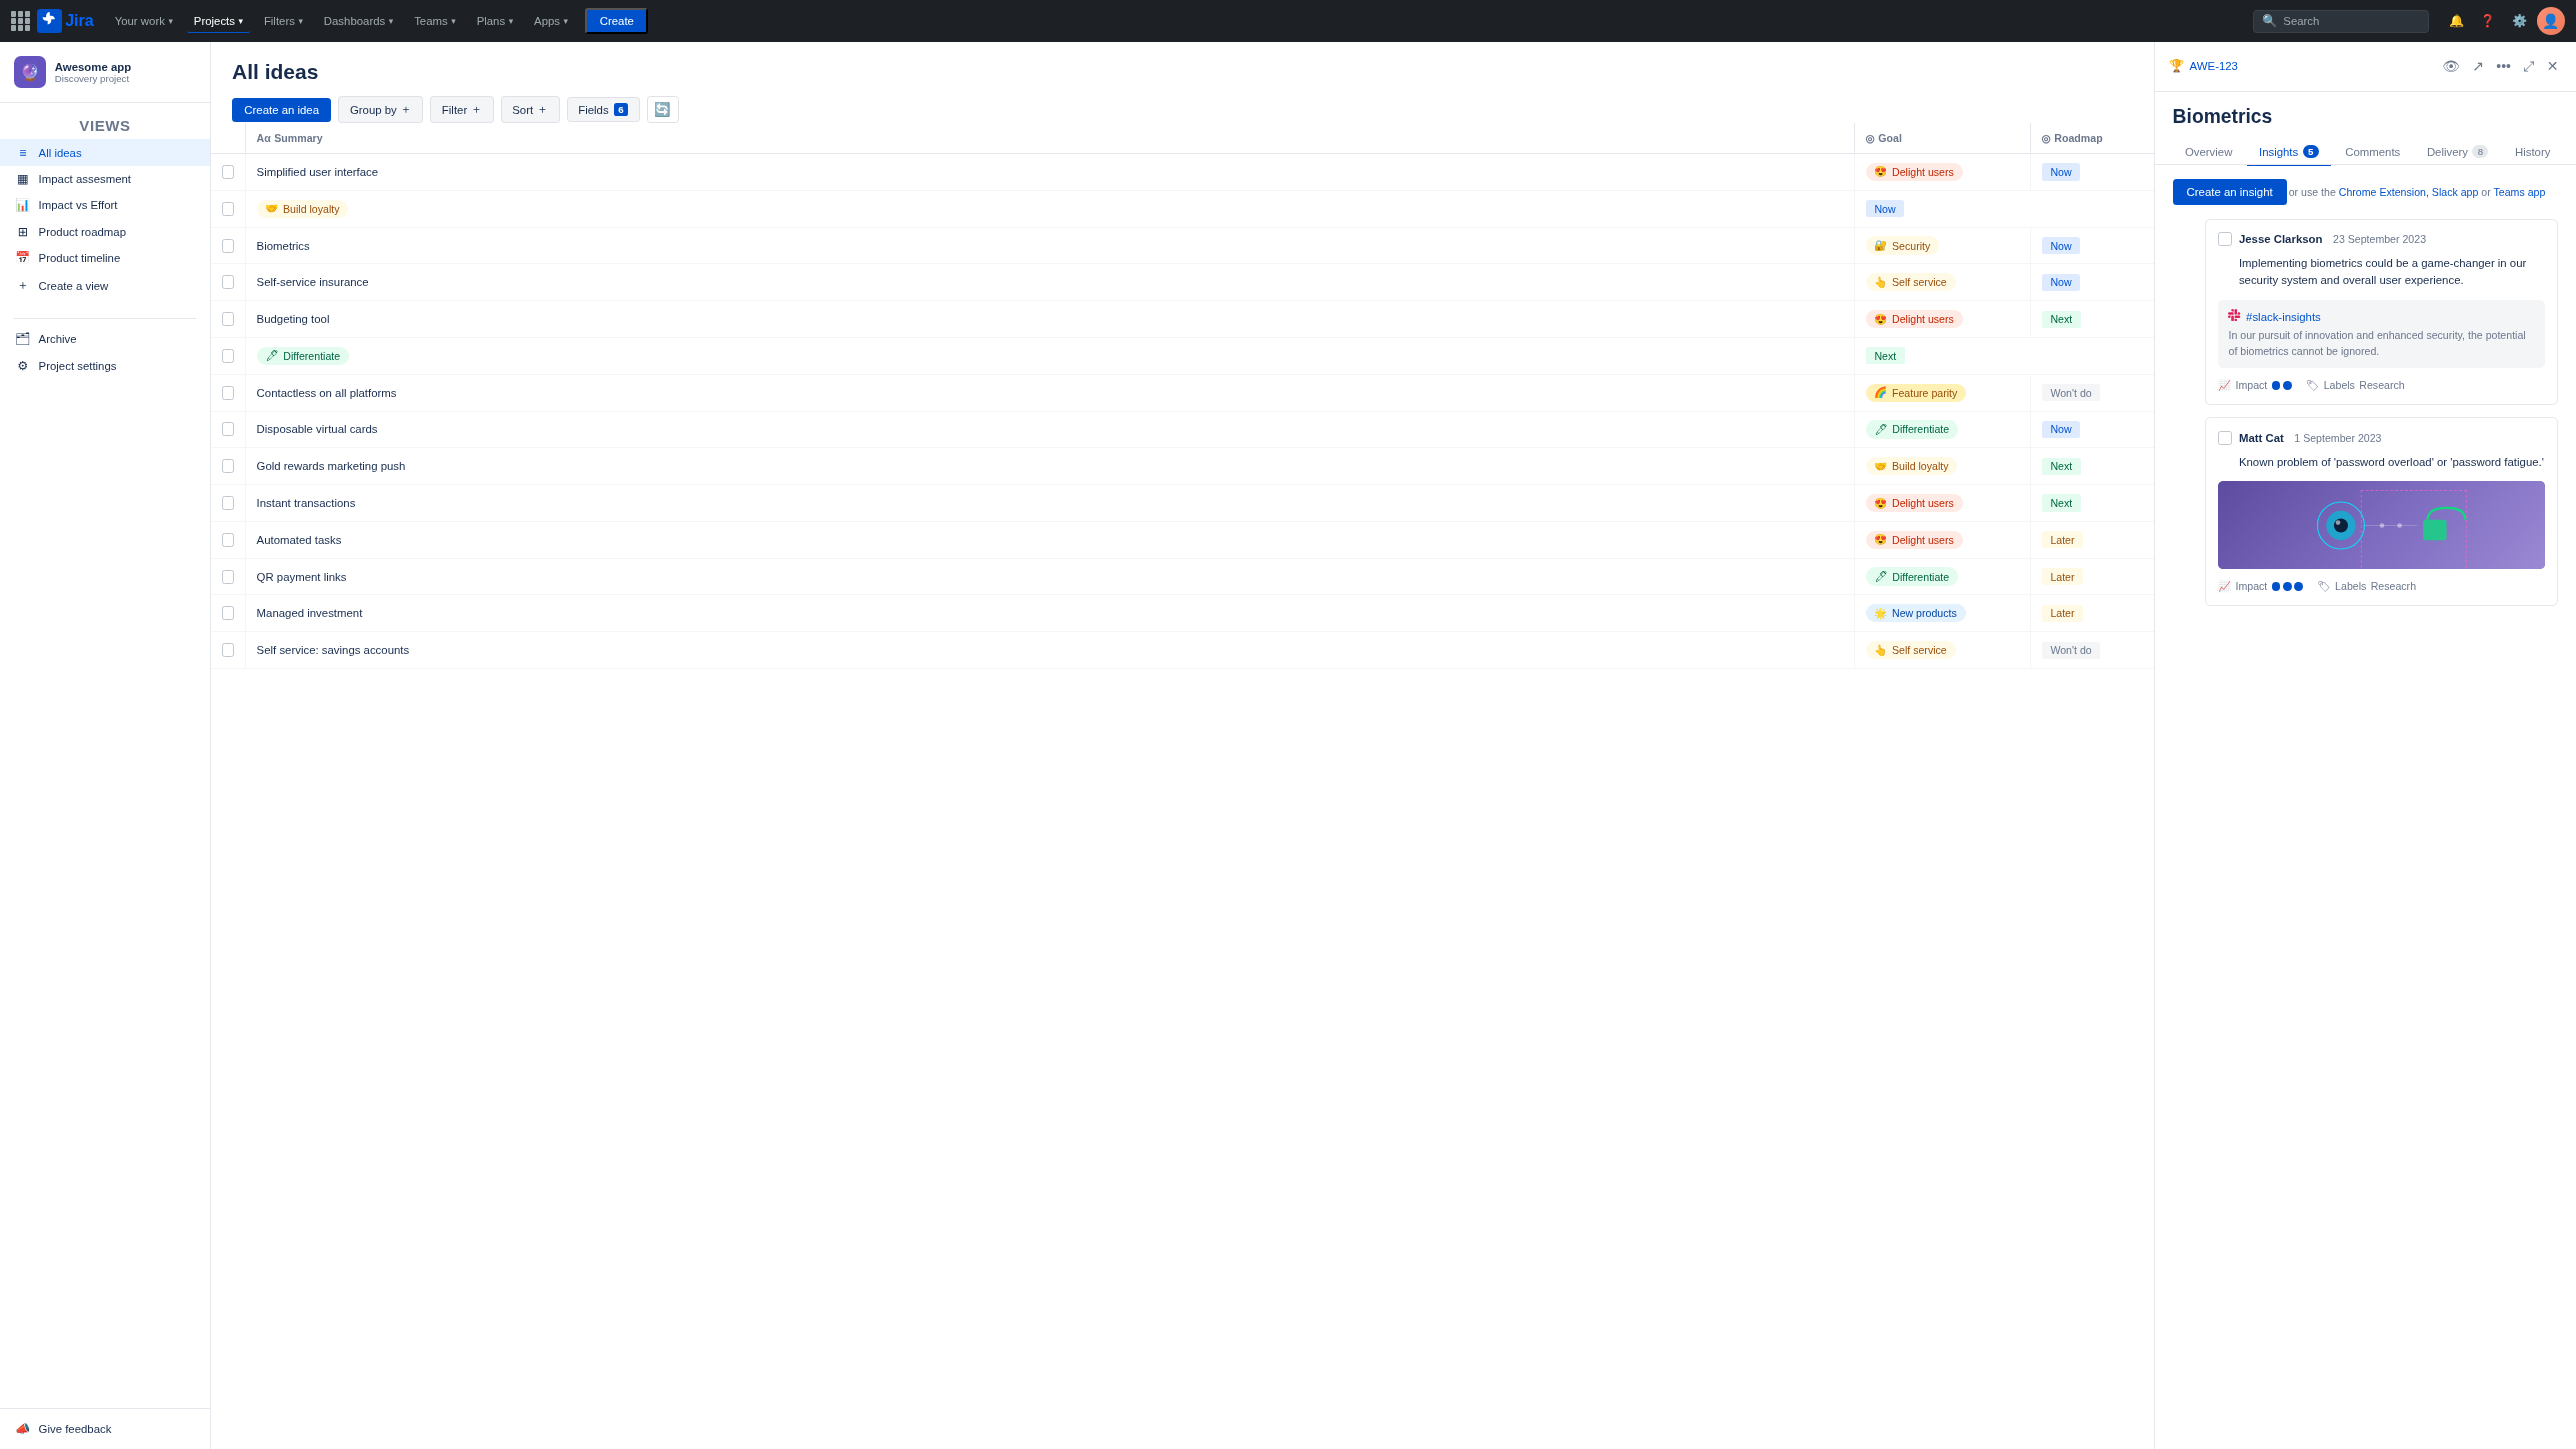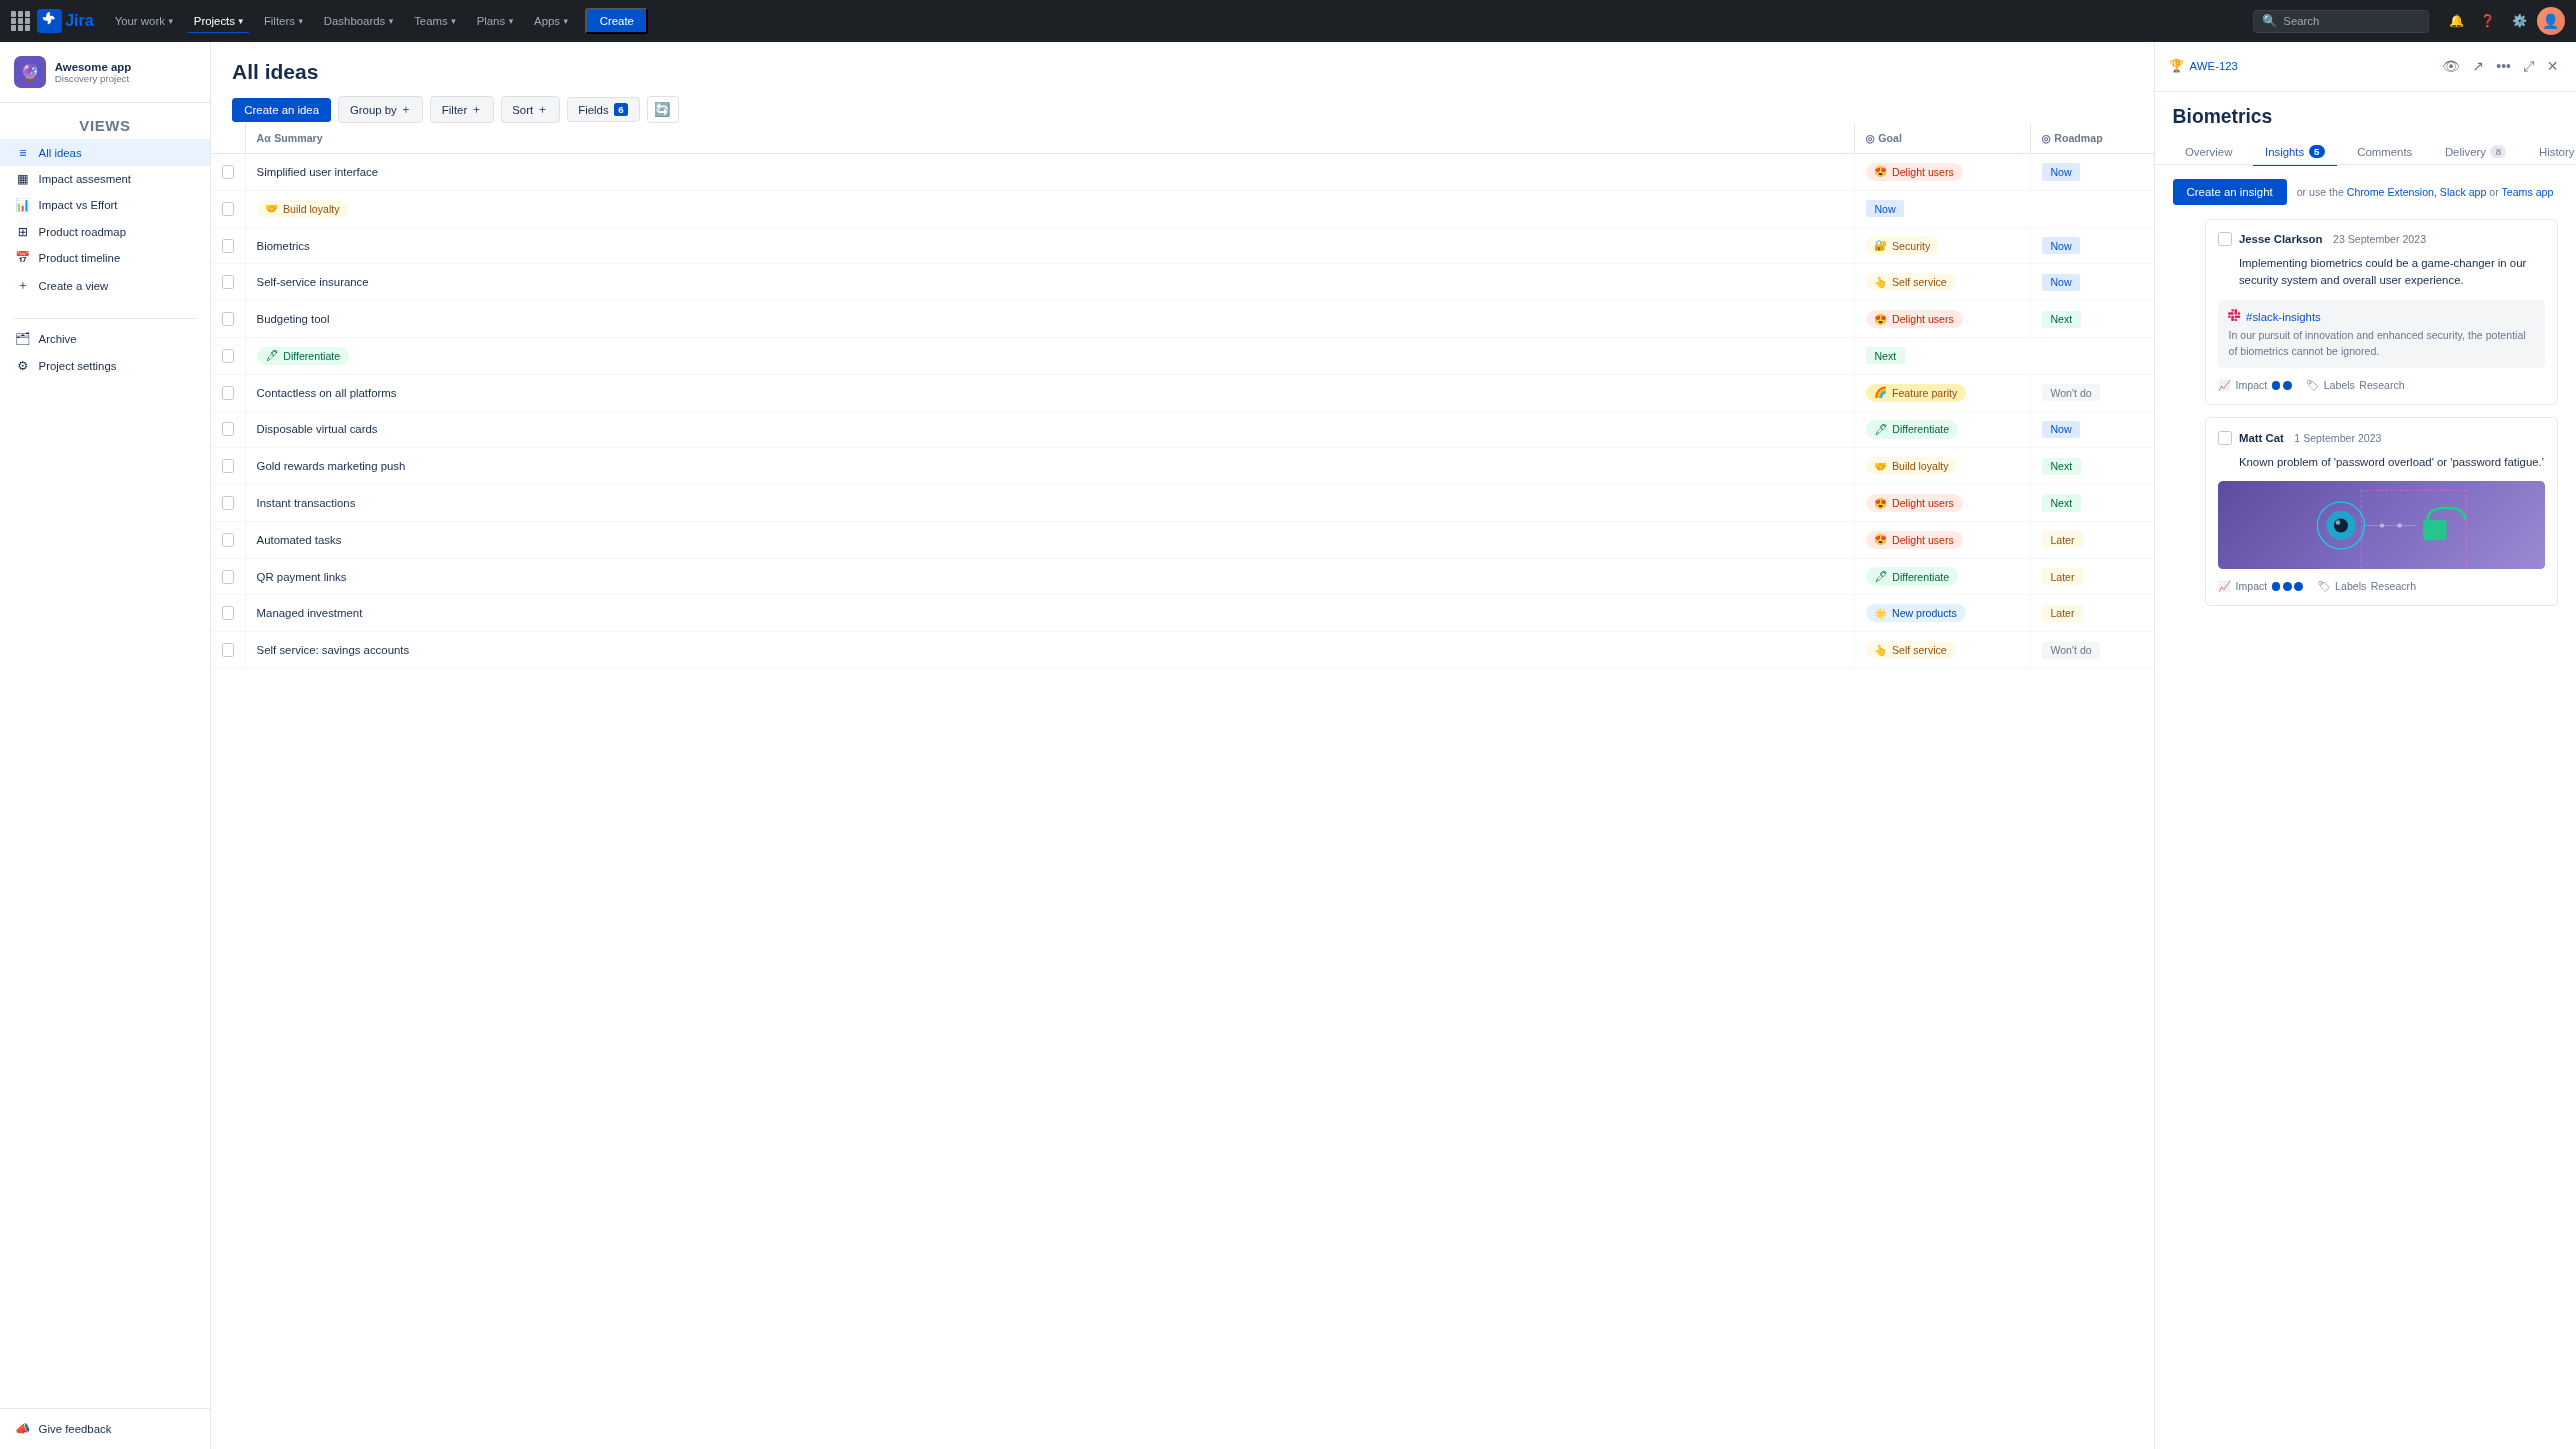--- a/index.html
+++ b/index.html
@@ -79,27 +79,27 @@
     .tag-wontdo { background: #f4f5f7; color: #6b778c; }
 
     
     .right-panel { width: 422px; background: #fff; border-left: 0.9px solid #e4e7eb; display: flex; flex-direction: column; overflow: hidden; flex-shrink: 0; }
     .panel-header { display: flex; align-items: center; padding: 12.3px 14px; border-bottom: 0.9px solid #e4e7eb; gap: 7px; }
     .panel-id { display: flex; align-items: center; gap: 5.3px; font-size: 11.4px; font-weight: 500; color: #0052cc; }
     .panel-id-icon { font-size: 12.3px; }
     .panel-actions { display: flex; align-items: center; gap: 5.3px; margin-left: auto; }
     .panel-action-btn { background: transparent; border: none; cursor: pointer; color: #6b778c; padding: 3.5px; border-radius: 3.5px; display: flex; align-items: center; font-size: 14px; }
     .panel-title { font-size: 19.3px; font-weight: 600; color: #172b4d; padding: 14px 17.6px 0; }
-    .panel-tabs { display: flex; border-bottom: 1.8px solid #e4e7eb; padding: 0 17.6px; gap: 8px; margin-top: 10.6px; }
+    .panel-tabs { display: flex; border-bottom: 1.8px solid #e4e7eb; padding: 0 17.6px; gap: 2px; margin-top: 10.6px; }
     .panel-tab { padding: 7px 12.3px; font-size: 11.4px; cursor: pointer; color: #6b778c; border-bottom: 1.8px solid transparent; margin-bottom: -1.8px; white-space: nowrap; display: flex; align-items: center; gap: 4.4px; }
     .panel-tab.active { color: #0052cc; border-bottom-color: #0052cc; font-weight: 500; }
     .tab-badge { background: #0052cc; color: #fff; border-radius: 8.8px; padding: 0.9px 5.3px; font-size: 9.7px; font-weight: 600; }
     .tab-badge-gray { background: #e4e7eb; color: #6b778c; border-radius: 8.8px; padding: 0.9px 5.3px; font-size: 9.7px; }
     .panel-body { flex: 1; overflow-y: auto; padding: 14px 17.6px; }
-    .insight-actions { display: flex; align-items: center; gap: 10px; margin-bottom: 14px; flex-wrap: wrap; }
+    .insight-actions { display: flex; align-items: center; gap: 2px; margin-bottom: 14px; flex-wrap: wrap; }
     .btn-insight { background: #0052cc; color: #fff; border: none; border-radius: 3.5px; padding: 7px 14px; font-size: 11.4px; font-weight: 500; cursor: pointer; white-space: nowrap; }
     .insight-hint { font-size: 10.6px; color: #6b778c; }
     .insight-hint a { color: #0052cc; text-decoration: none; }
     .insight-card { border: 0.9px solid #e4e7eb; border-radius: 5.3px; padding: 12.3px; margin-bottom: 12.3px; margin-left: 32px; }
     .insight-author-row { display: flex; align-items: center; gap: 7px; margin-bottom: 8.8px; }
     .insight-check { width: 14px; height: 14px; border: 1.8px solid #c1c7d0; border-radius: 2.6px; flex-shrink: 0; }
     .insight-author { font-weight: 600; font-size: 11.4px; color: #172b4d; }
     .insight-date { font-size: 10.6px; color: #6b778c; margin-left: 3.5px; }
     .insight-text { font-size: 11.4px; color: #172b4d; line-height: 1.5; margin-bottom: 10.6px; padding-left: 21px; }
     .insight-source { background: #f4f5f7; border-radius: 5.3px; padding: 8.8px 10.6px; margin-bottom: 10.6px; }

